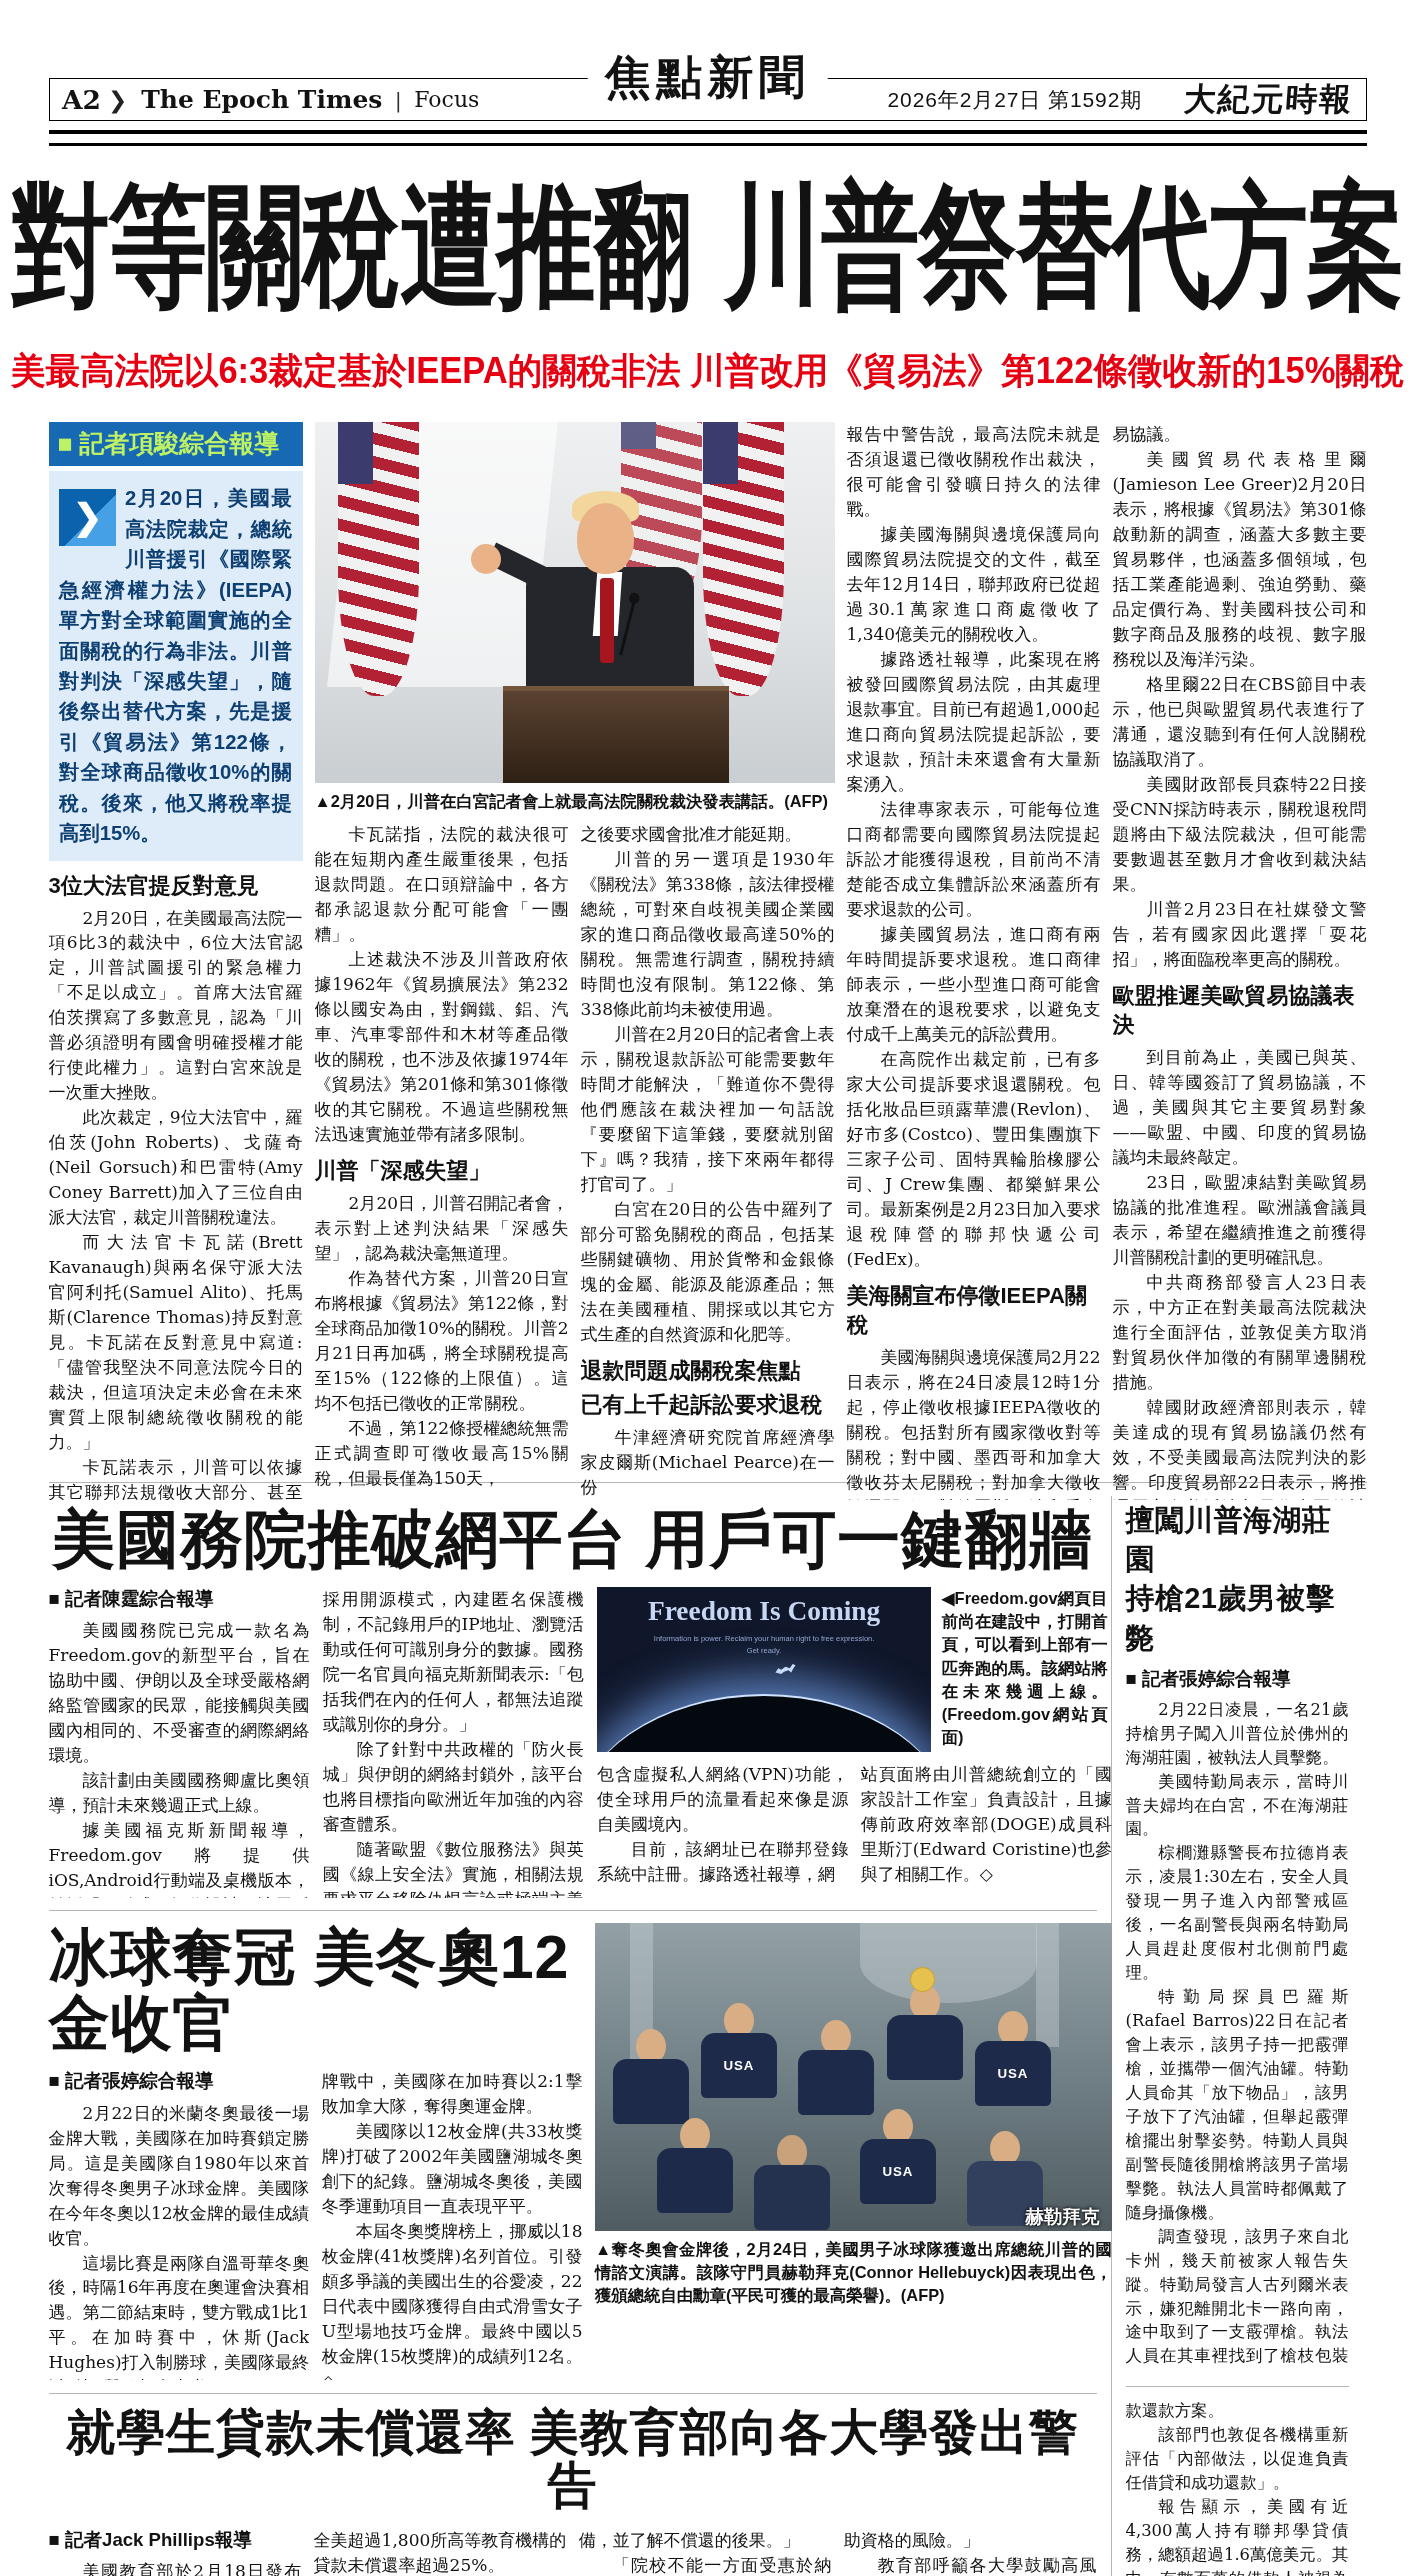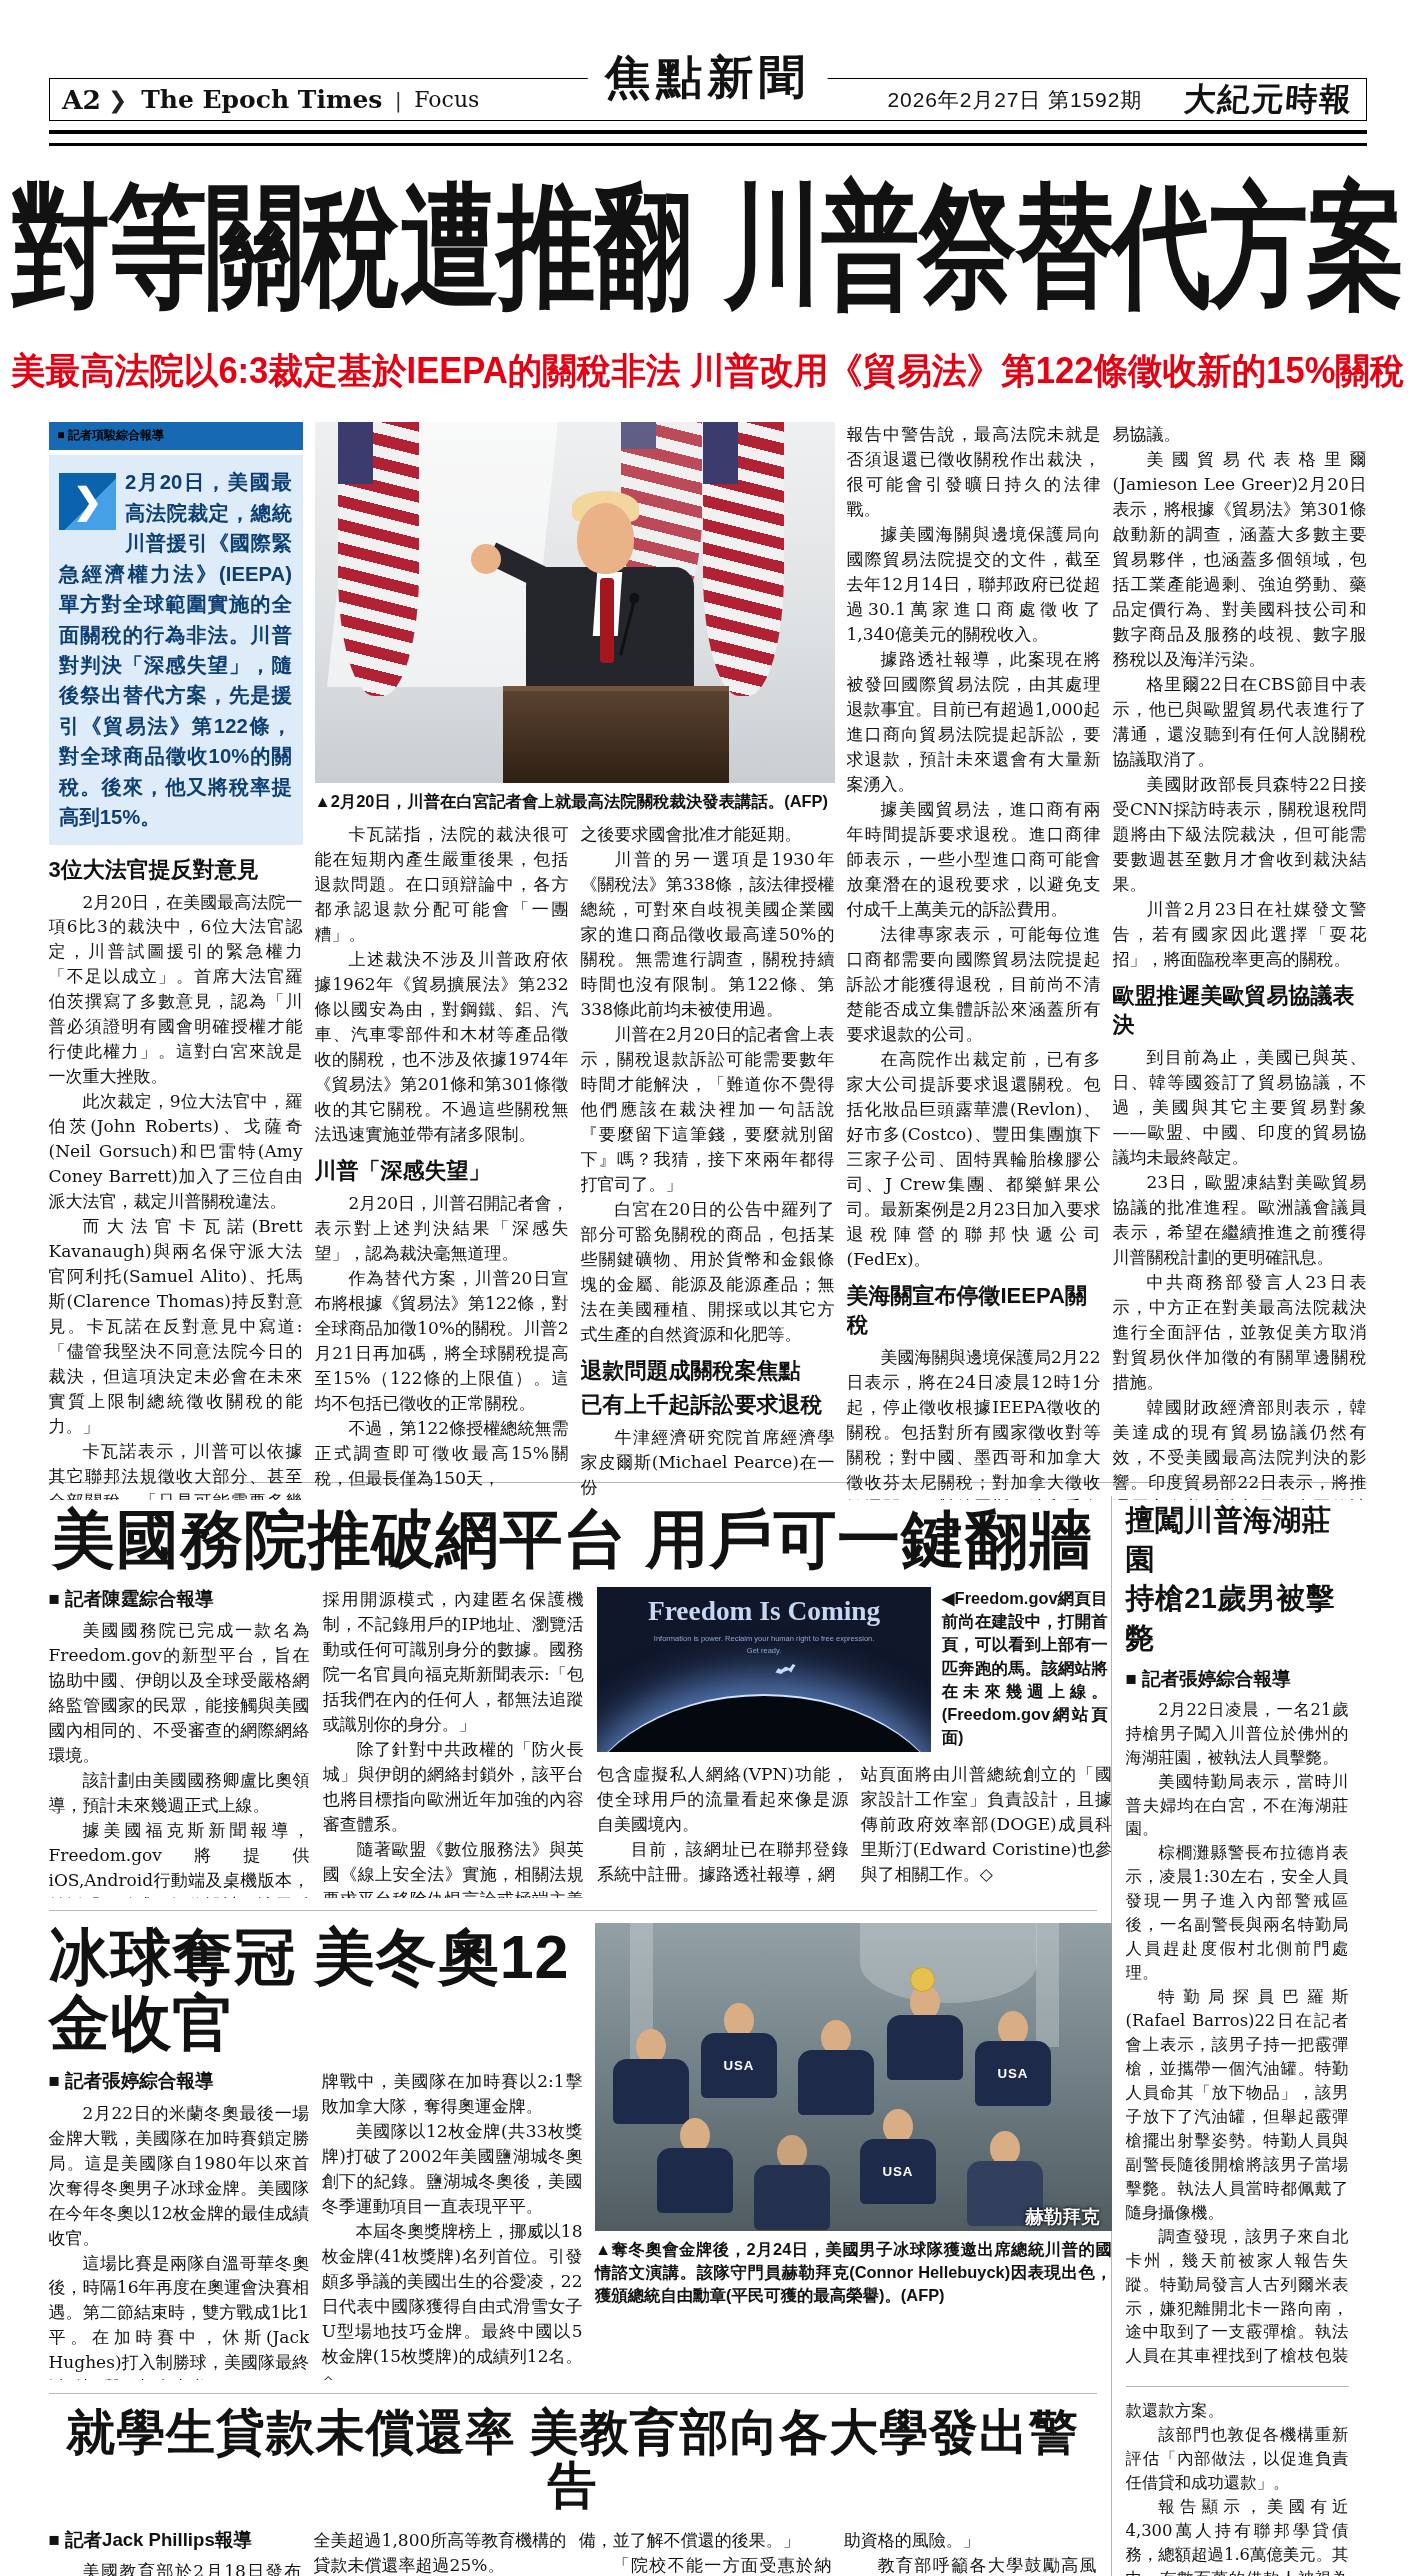--- a/index.html
+++ b/index.html
@@ -33,22 +33,22 @@
 
   
   .col{overflow:hidden;}
   .col p{margin:0;text-indent:2em;text-align:justify;font-size:17px;line-height:1.47;}
   .col p.noind{text-indent:0;}
   h4.sec{font-family:"Liberation Sans","DejaVu Sans",sans-serif;font-size:22px;font-weight:800;
          margin:10.6px 0 5.3px;line-height:1.3;}
   h4.sec + h4.sec{margin-top:0;}
   .byline{font-family:"Liberation Sans","DejaVu Sans",sans-serif;font-weight:700;font-size:18.6px;
           margin:0 0 7px;line-height:1.3;}
-  .byline-bar{background:#1669b2;color:#000000;font-family:"Liberation Sans",sans-serif;font-weight:700;
-              font-size:12px;padding:5.3px 8.8px;margin-bottom:0;}
+  .byline-bar{background:#1669b2;color:#bef264;font-family:"Liberation Sans",sans-serif;font-weight:700;
+              font-size:25px;padding:5.3px 8.8px;margin-bottom:0;}
   .caption{font-family:"Liberation Sans","DejaVu Sans",sans-serif;font-weight:700;font-size:16.4px;
            line-height:1.4;margin-top:7px;text-align:justify;}
 
   
   .lead-grid{display:grid;grid-template-columns:254px 520px 254px 254px;gap:12px;height:1048px;margin-top:3.5px;}
   .intro-box{background:#ddecf8;padding:12.4px 10.6px;margin-top:5.3px;font-family:"Liberation Sans",sans-serif;
              font-weight:600;color:#0e3f72;font-size:20.3px;line-height:1.5;text-align:justify;}
   .intro-logo{float:left;width:57px;height:57px;margin:5.3px 8.8px 1.8px 0;color:#fff;
               background:linear-gradient(135deg,#0c63ad 55%,#45a0e6 55%);display:flex;align-items:center;
               justify-content:center;font-size:35px;font-weight:900;font-family:"Liberation Sans",sans-serif;}
@@ -207,22 +207,22 @@
               <h4 class="sec">已有上千起訴訟要求退稅</h4>
               <p>牛津經濟研究院首席經濟學家皮爾斯(Michael Pearce)在一份</p>
             </div>
         </div>
       </div>
 
       <div class="col">
           <p class="noind">報告中警告說，最高法院未就是否須退還已徵收關稅作出裁決，很可能會引發曠日持久的法律戰。</p>
           <p>據美國海關與邊境保護局向國際貿易法院提交的文件，截至去年12月14日，聯邦政府已從超過30.1萬家進口商處徵收了1,340億美元的關稅收入。</p>
           <p>據路透社報導，此案現在將被發回國際貿易法院，由其處理退款事宜。目前已有超過1,000起進口商向貿易法院提起訴訟，要求退款，預計未來還會有大量新案湧入。</p>
+          <p>法律專家表示，可能每位進口商都需要向國際貿易法院提起訴訟才能獲得退稅，目前尚不清楚能否成立集體訴訟來涵蓋所有要求退款的公司。</p>
           <p>據美國貿易法，進口商有兩年時間提訴要求退稅。進口商律師表示，一些小型進口商可能會放棄潛在的退稅要求，以避免支付成千上萬美元的訴訟費用。</p>
-          <p>法律專家表示，可能每位進口商都需要向國際貿易法院提起訴訟才能獲得退稅，目前尚不清楚能否成立集體訴訟來涵蓋所有要求退款的公司。</p>
           <p>在高院作出裁定前，已有多家大公司提訴要求退還關稅。包括化妝品巨頭露華濃(Revlon)、好市多(Costco)、豐田集團旗下三家子公司、固特異輪胎橡膠公司、J Crew集團、都樂鮮果公司。最新案例是2月23日加入要求退稅陣營的聯邦快遞公司(FedEx)。</p>
           <h4 class="sec">美海關宣布停徵IEEPA關稅</h4>
           <p>美國海關與邊境保護局2月22日表示，將在24日凌晨12時1分起，停止徵收根據IEEPA徵收的關稅。包括對所有國家徵收對等關稅；對中國、墨西哥和加拿大徵收芬太尼關稅；對加拿大徵收轉運關稅；對俄羅斯石油和委內瑞拉石油徵收轉運關稅；對印度徵收轉運關稅；對巴西徵收言論自由關稅；以及與外國達成貿</p>
         </div>
 
       <div class="col">
           <p class="noind">易協議。</p>
           <p>美國貿易代表格里爾(Jamieson Lee Greer)2月20日表示，將根據《貿易法》第301條啟動新的調查，涵蓋大多數主要貿易夥伴，也涵蓋多個領域，包括工業產能過剩、強迫勞動、藥品定價行為、對美國科技公司和數字商品及服務的歧視、數字服務稅以及海洋污染。</p>
           <p>格里爾22日在CBS節目中表示，他已與歐盟貿易代表進行了溝通，還沒聽到有任何人說關稅協議取消了。</p>
           <p>美國財政部長貝森特22日接受CNN採訪時表示，關稅退稅問題將由下級法院裁決，但可能需要數週甚至數月才會收到裁決結果。</p>

